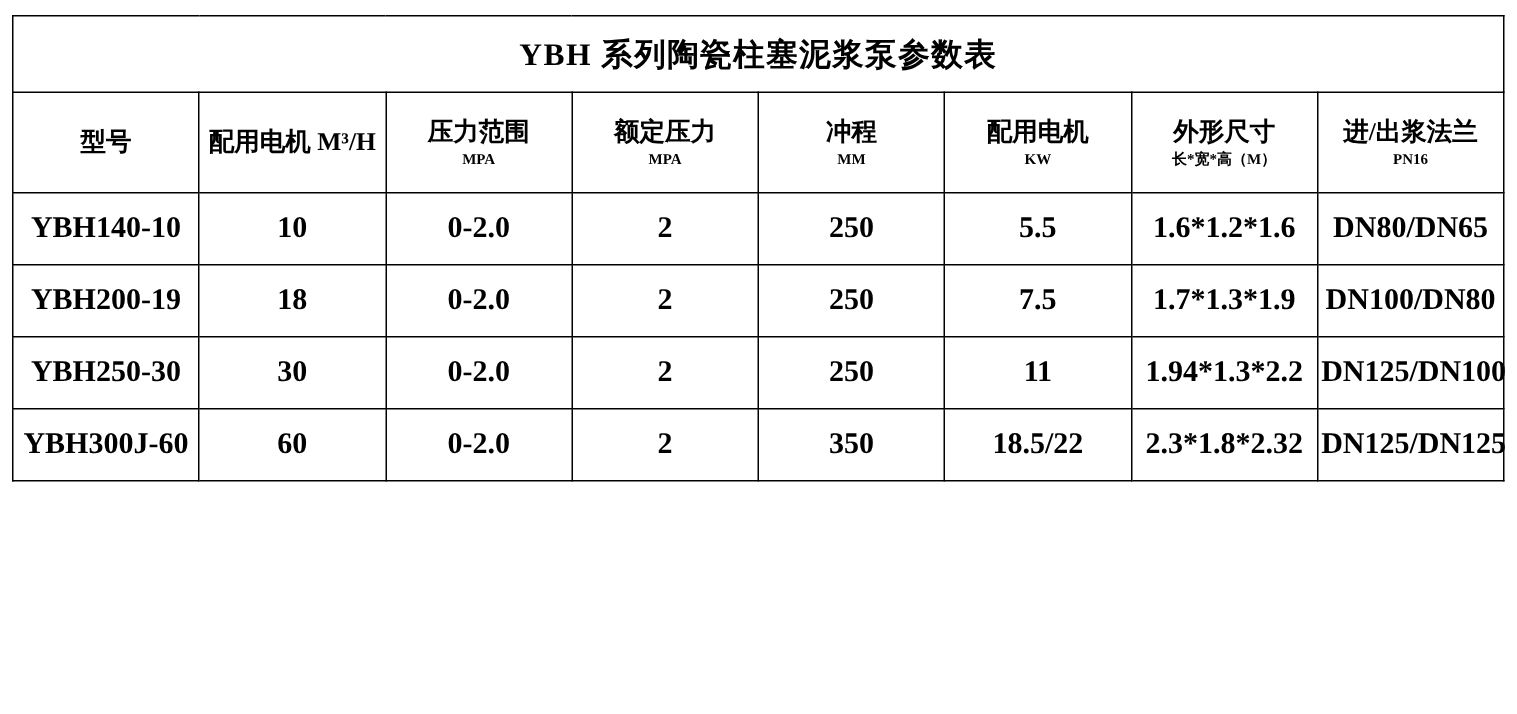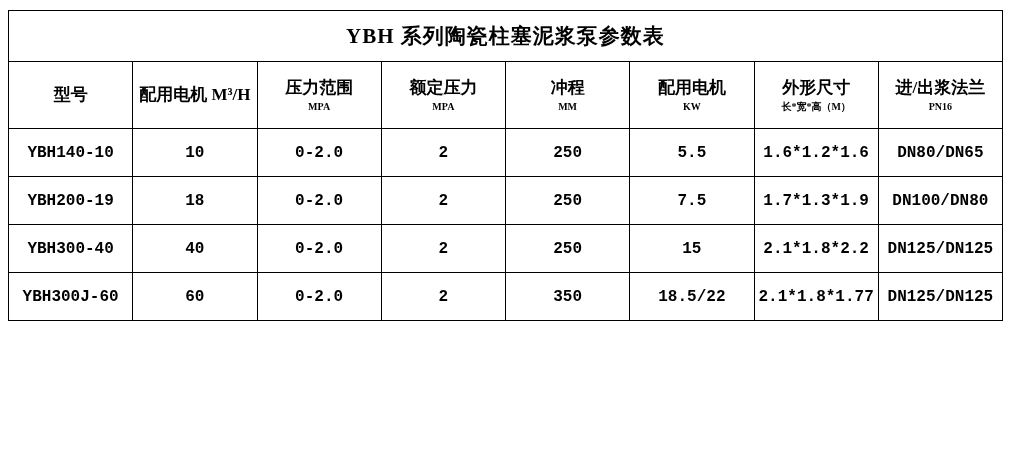--- a/index.html
+++ b/index.html
@@ -42,22 +42,22 @@
     height: 62px;
     font-size: 17px;
     line-height: 1.35;
   }
   .head-sub {
     font-size: 10px;
     display: block;
   }
   .body-row td {
     height: 43px;
-    font-size: 16px;
-    font-family: Liberation Mono, monospace;
+    font-size: 20px;
+    font-family: Liberation Serif, serif;
     margin-left: 24px;
   }
   .col-model   { width: 205px; font-family: Liberation Serif, serif; }
   .col-flow    { width: 117px; }
   .col-press   { width: 113px; }
   .col-rated   { width: 103px; }
   .col-stroke  { width: 78px; }
   .col-motor   { width: 125px; }
   .col-size    { width: 137px; }
   .col-flange  { width: 117px; }
@@ -118,34 +118,34 @@
         <td>YBH200-19</td>
         <td>18</td>
         <td>0-2.0</td>
         <td>2</td>
         <td>250</td>
         <td>7.5</td>
         <td>1.7*1.3*1.9</td>
         <td>DN100/DN80</td>
       </tr>
       <tr class="body-row">
-        <td>YBH300-40</td>
-        <td>40</td>
+        <td>YBH250-30</td>
+        <td>30</td>
         <td>0-2.0</td>
         <td>2</td>
         <td>250</td>
-        <td>15</td>
-        <td>2.1*1.8*2.2</td>
-        <td>DN125/DN125</td>
+        <td>11</td>
+        <td>1.94*1.3*2.2</td>
+        <td>DN125/DN100</td>
       </tr>
       <tr class="body-row">
         <td>YBH300J-60</td>
         <td>60</td>
         <td>0-2.0</td>
         <td>2</td>
         <td>350</td>
         <td>18.5/22</td>
-        <td>2.1*1.8*1.77</td>
+        <td>2.3*1.8*2.32</td>
         <td>DN125/DN125</td>
       </tr>
     </tbody>
   </table>
 </div>
 
 </body></html>

